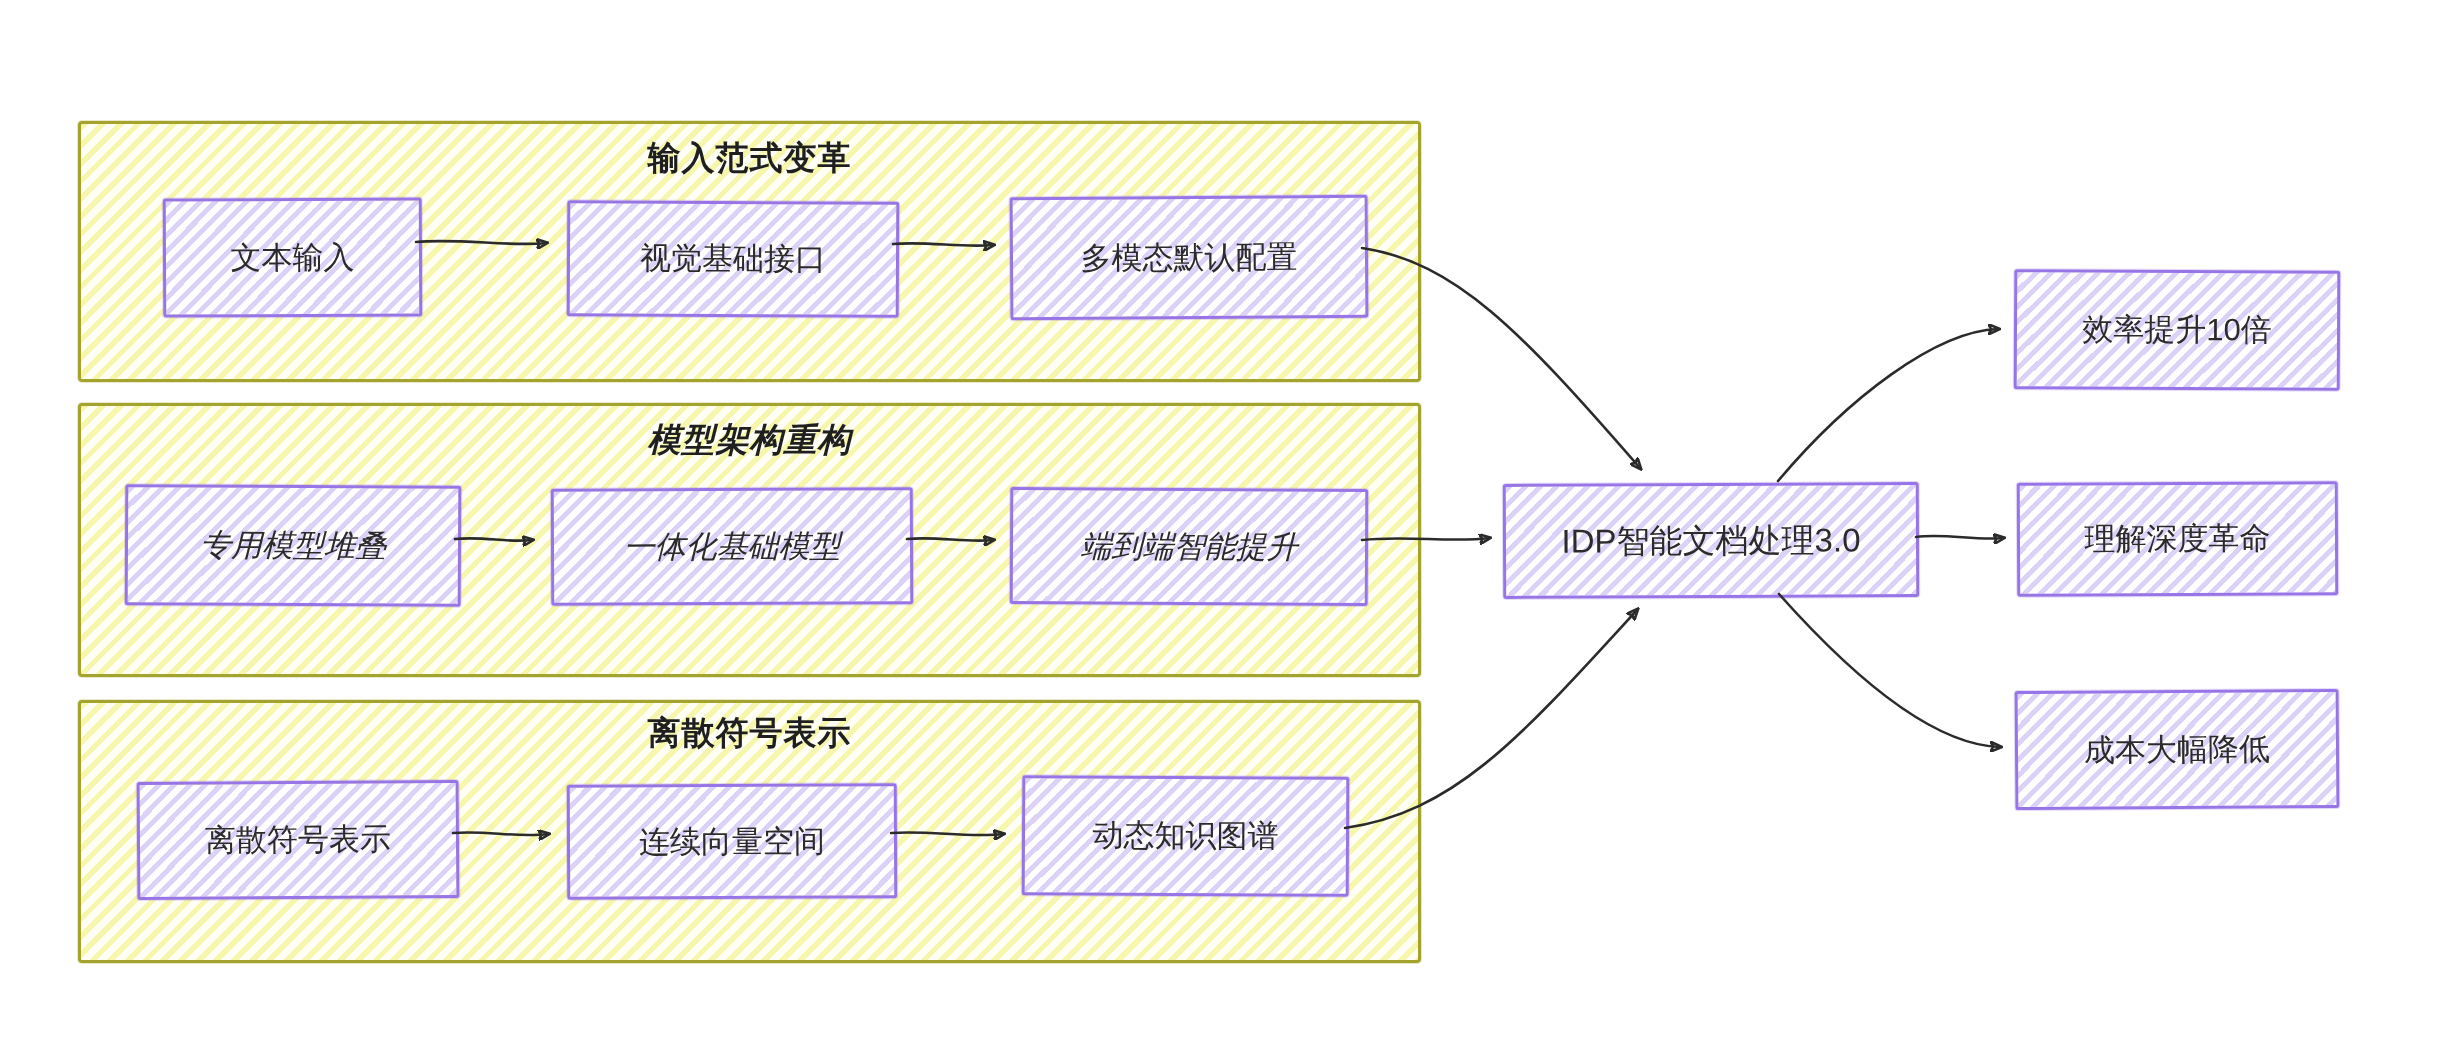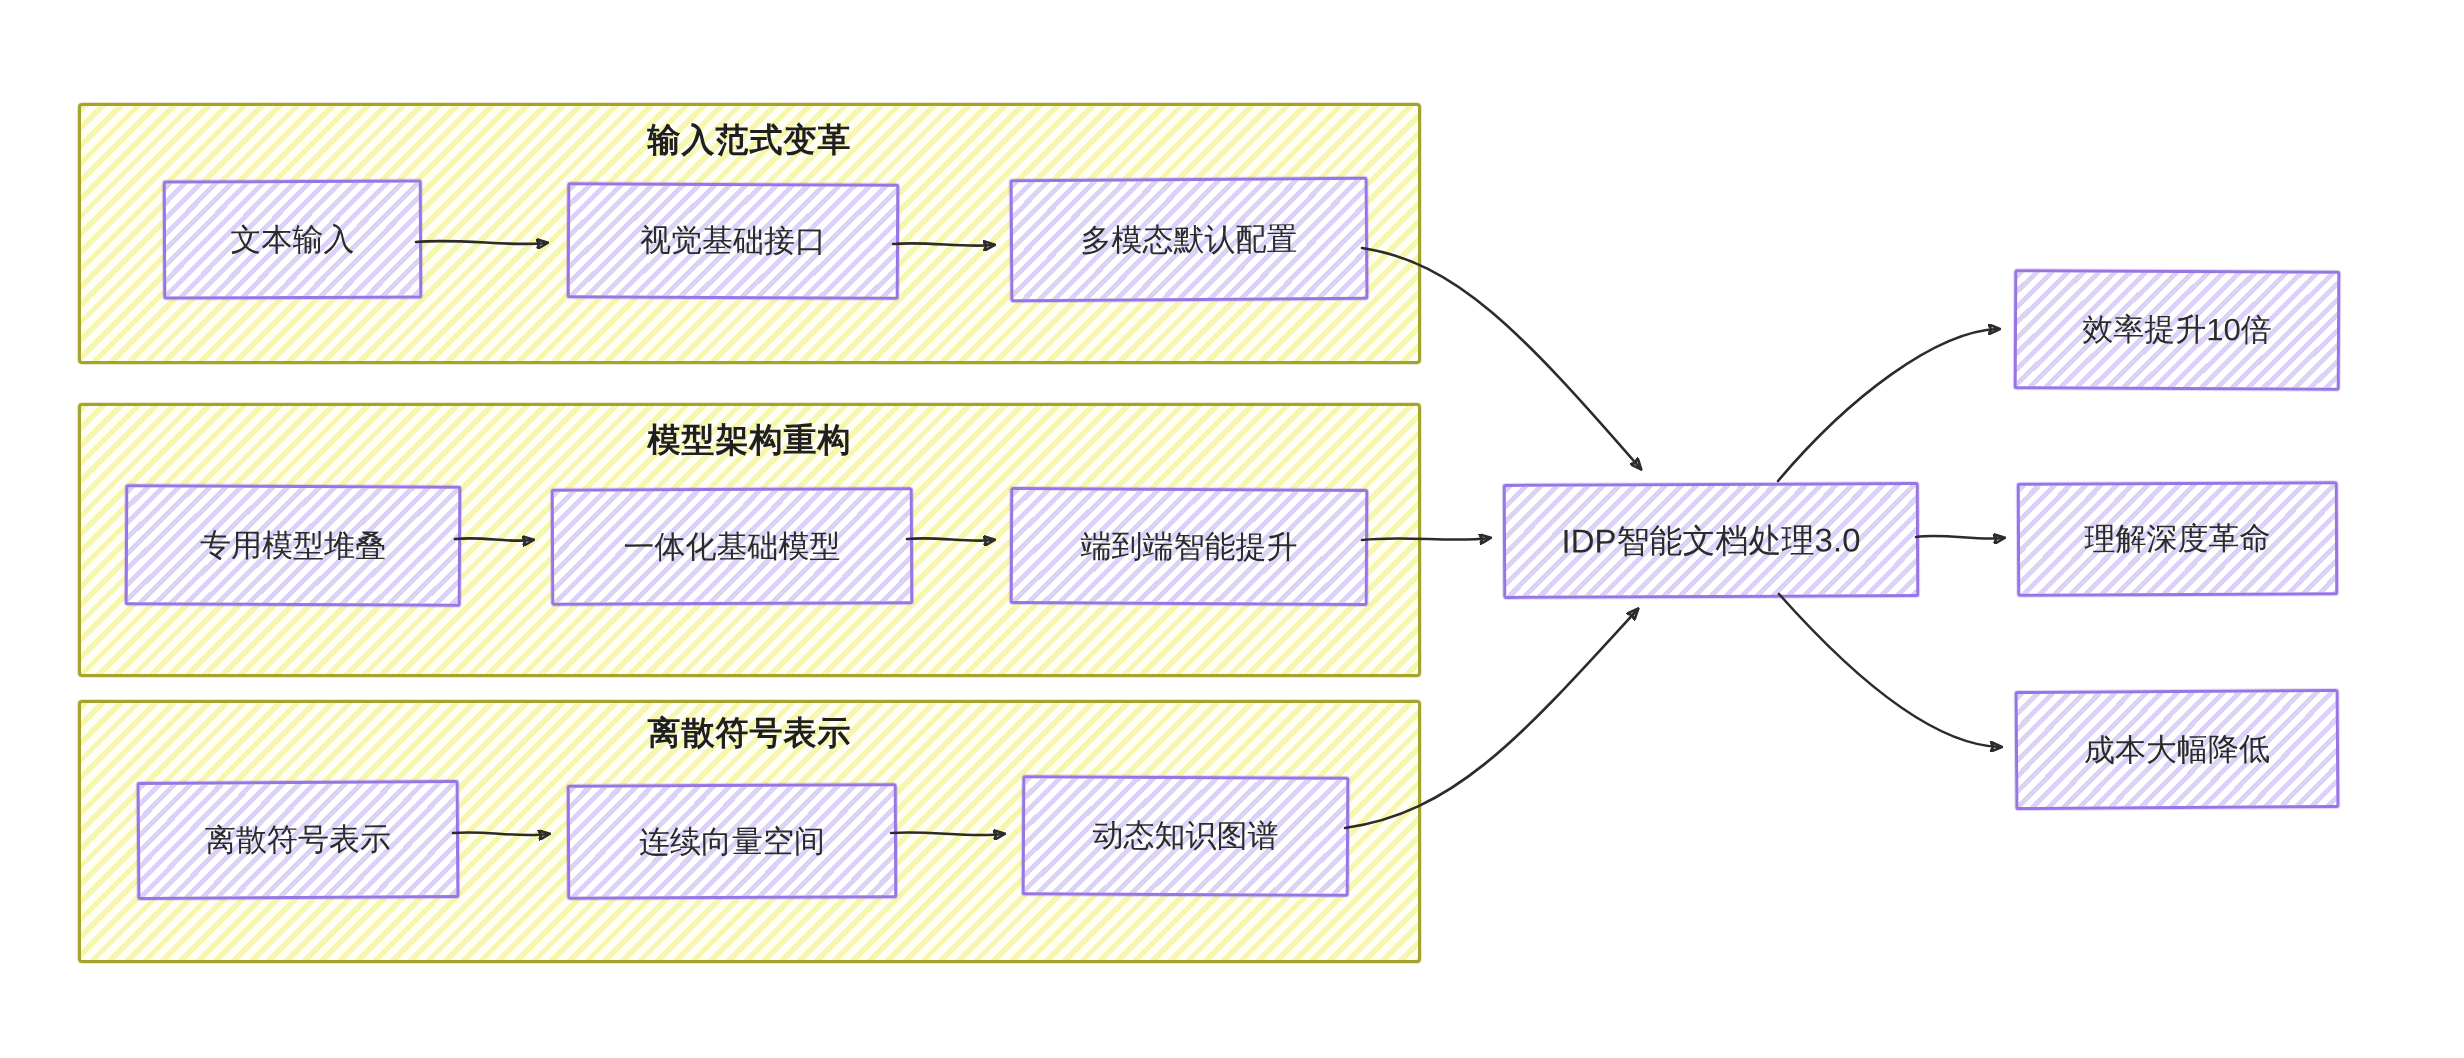--- a/index.html
+++ b/index.html
@@ -35,28 +35,28 @@
 
   
   #arrows{position:absolute;left:0;top:0;pointer-events:none;}
   #arrows path{stroke:var(--arrow,#2b2b2b);stroke-width:2.6;fill:none;stroke-linecap:round;}
 </style>
 </head>
 <body>
 
 <div id="canvas">
 
-  <div class="group" style="top:103px;height:255px;">
+  <div class="group" style="top:121px;height:255px;">
     <div class="group-title">输入范式变革</div>
     <div class="node tilt-a" style="left:82px;top:74px;width:253px;height:113px;">文本输入</div>
     <div class="node tilt-b" style="left:486px;top:77px;width:326px;height:110px;">视觉基础接口</div>
     <div class="node tilt-c" style="left:929px;top:72px;width:352px;height:117px;">多模态默认配置</div>
   </div>
 
-  <div class="group" style="top:403px;height:268px;">
+  <div class="group" style="top:403px;height:268px;font-style:italic;">
     <div class="group-title">模型架构重构</div>
     <div class="node tilt-b" style="left:44px;top:79px;width:330px;height:115px;">专用模型堆叠</div>
     <div class="node tilt-a" style="left:470px;top:82px;width:356px;height:111px;">一体化基础模型</div>
     <div class="node tilt-b" style="left:929px;top:82px;width:352px;height:111px;">端到端智能提升</div>
   </div>
 
   <div class="group" style="top:700px;height:257px;">
     <div class="group-title" style="top:8px;">离散符号表示</div>
     <div class="node tilt-c" style="left:56px;top:78px;width:316px;height:112px;">离散符号表示</div>
     <div class="node tilt-a" style="left:486px;top:81px;width:324px;height:109px;">连续向量空间</div>

